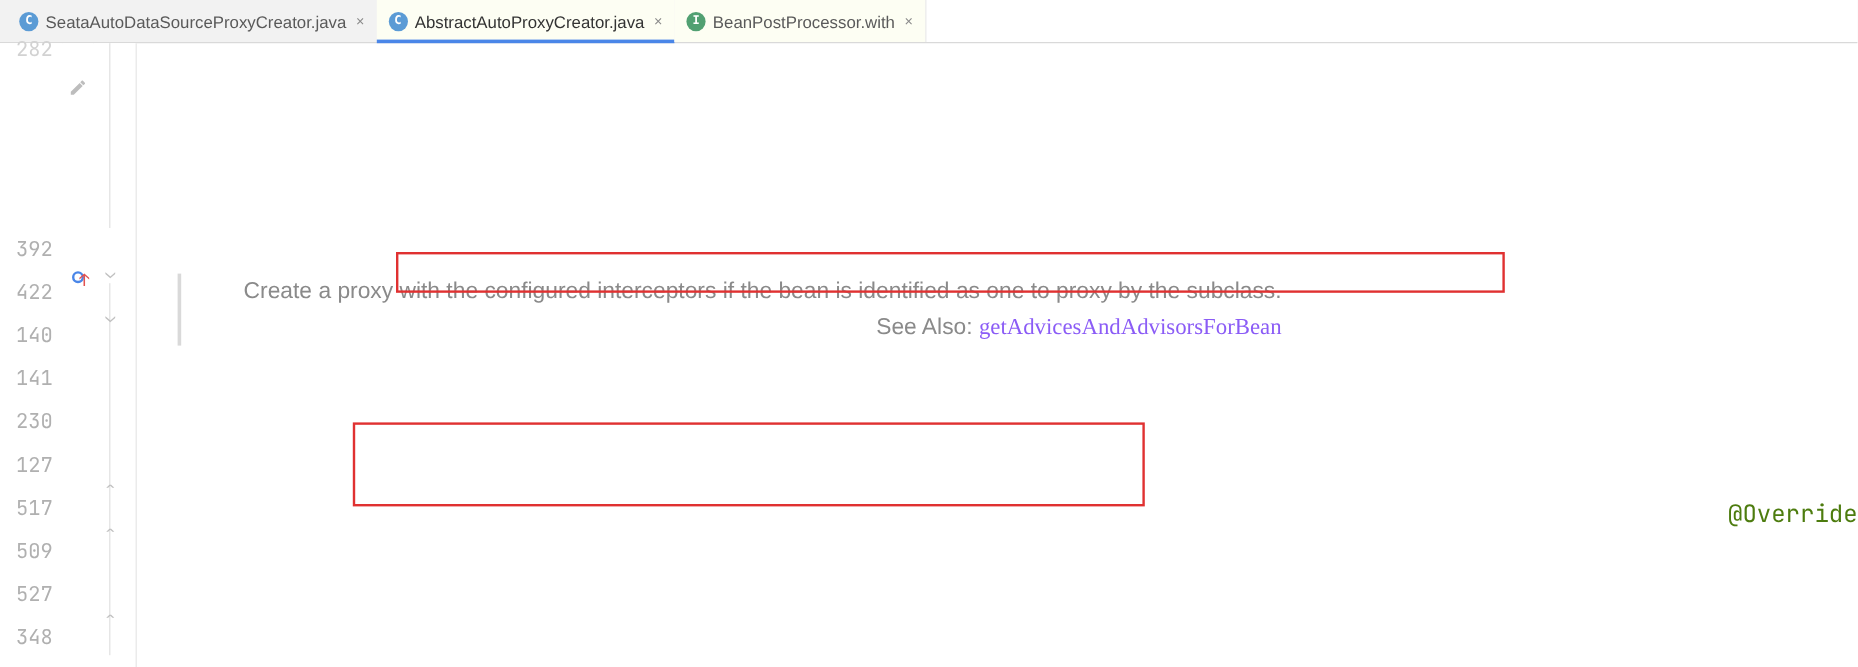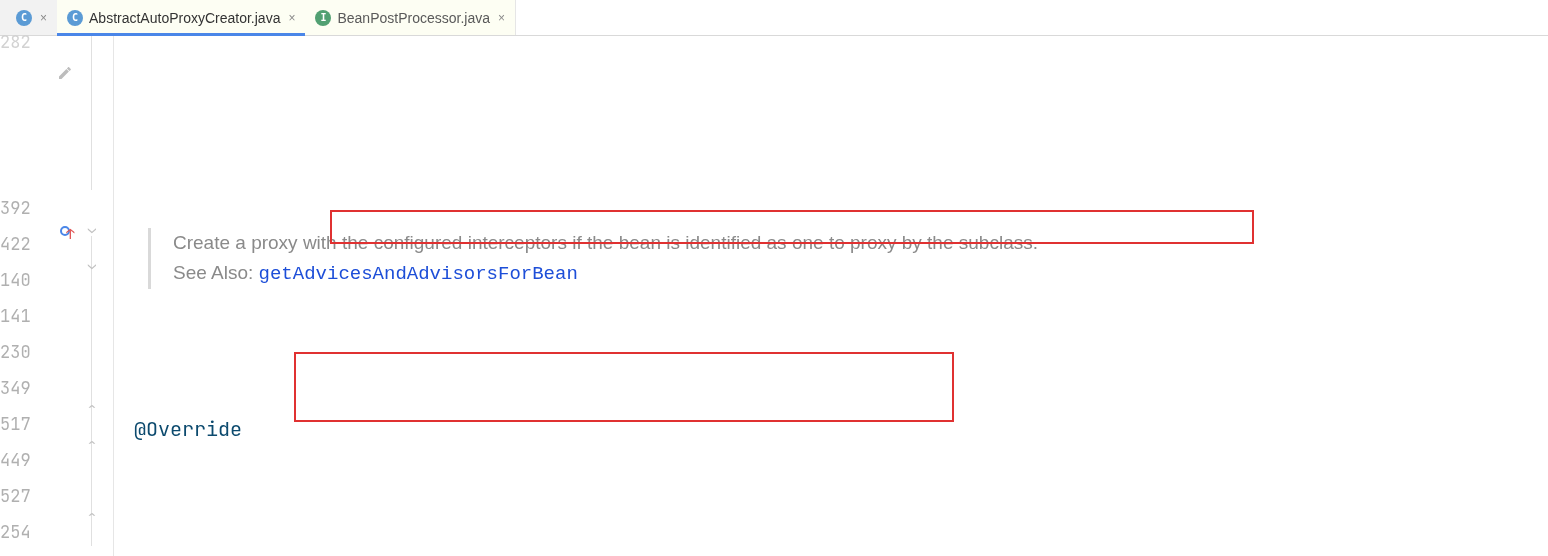--- a/index.html
+++ b/index.html
@@ -67,20 +67,21 @@
   .editor {
     display: flex;
     height: calc(556px - 36px);
     font-family: "JetBrains Mono", Consolas, "Courier New", monospace;
     font-size: 20px;
     line-height: 36px;
     position: relative;
   }
   .gutter-nums {
     width: 52px;
+    text-align: right;
     padding-right: 8px;
     color: #b0b0b0;
     background: #ffffff;
     user-select: none;
     font-size: 17px;
   }
   .gutter-nums div { height: 36px; }
   .gutter-marks {
     width: 26px;
     position: relative;
@@ -123,83 +124,85 @@
     width:0;
     border-left:1px solid #e0e0e0;
   }
 
   .code {
     flex: 1;
     padding-left: 20px;
     position: relative;
     white-space: pre;
     color: #222;
+    text-align: right;
   }
   .code .line { height: 36px; }
 
   
   .docblock {
     margin: 8px 0 14px 14px;
     padding-left: 22px;
     border-left: 3px solid #d9d9d9;
     font-family: "Segoe UI", "Microsoft YaHei", sans-serif;
     font-size: 19px;
     line-height: 30px;
     color: #8a8a8a;
     white-space: normal;
     max-width: 920px;
   }
-  .docblock a { color: #1d4ed8; text-decoration: none; font-family: Liberation Mono, monospace;}
-  .ann  { color: #0c4a6e; }
+  .docblock a { color: #8b5cf6; text-decoration: none; font-family: Liberation Serif, serif;}
+  .ann  { color: #4d7c0f; }
 
   
   .redbox {
     position: absolute;
     border: 2px solid #e03131;
     pointer-events: none;
   }
 
   .ln-partial { color:#d2d2d2 !important;}
 </style>
 </head>
 <body>
 
 <div class="tabbar">
   <div class="tab">
     <span class="file-icon fi-c">C</span>
+    <span>SeataAutoDataSourceProxyCreator.java</span>
     <span class="close">×</span>
   </div>
   <div class="tab active">
     <span class="file-icon fi-c">C</span>
     <span>AbstractAutoProxyCreator.java</span>
     <span class="close">×</span>
   </div>
   <div class="tab neighbor">
     <span class="file-icon fi-i">I</span>
-    <span>BeanPostProcessor.java</span>
+    <span>BeanPostProcessor.with</span>
     <span class="close">×</span>
   </div>
   <div class="tabbar-rest"></div>
 </div>
 
 <div class="editor">
 
   <div class="gutter-nums">
     <div class="ln-partial" style="height:18px;line-height:12px;">282</div>
     <div style="height:136px;"></div>
     <div>392</div>
     <div>422</div>
     <div>140</div>
     <div>141</div>
     <div>230</div>
-    <div>349</div>
+    <div>127</div>
     <div>517</div>
-    <div>449</div>
+    <div>509</div>
     <div>527</div>
-    <div>254</div>
+    <div>348</div>
     <div>298</div>
   </div>
 
   <div class="gutter-marks">
     <div class="mark pencil" style="top:26px;">
       <svg width="16" height="16" viewBox="0 0 16 16">
           <path fill="#bdbdbd" d="M2 11.5V14h2.5l7.4-7.4-2.5-2.5L2 11.5zM13.7 4.9c.3-.3.3-.7 0-1l-1.6-1.6c-.3-.3-.7-.3-1 0l-1.2 1.2 2.5 2.5 1.3-1.1z"></path>
         </svg>
     </div>
     <div class="mark override">

